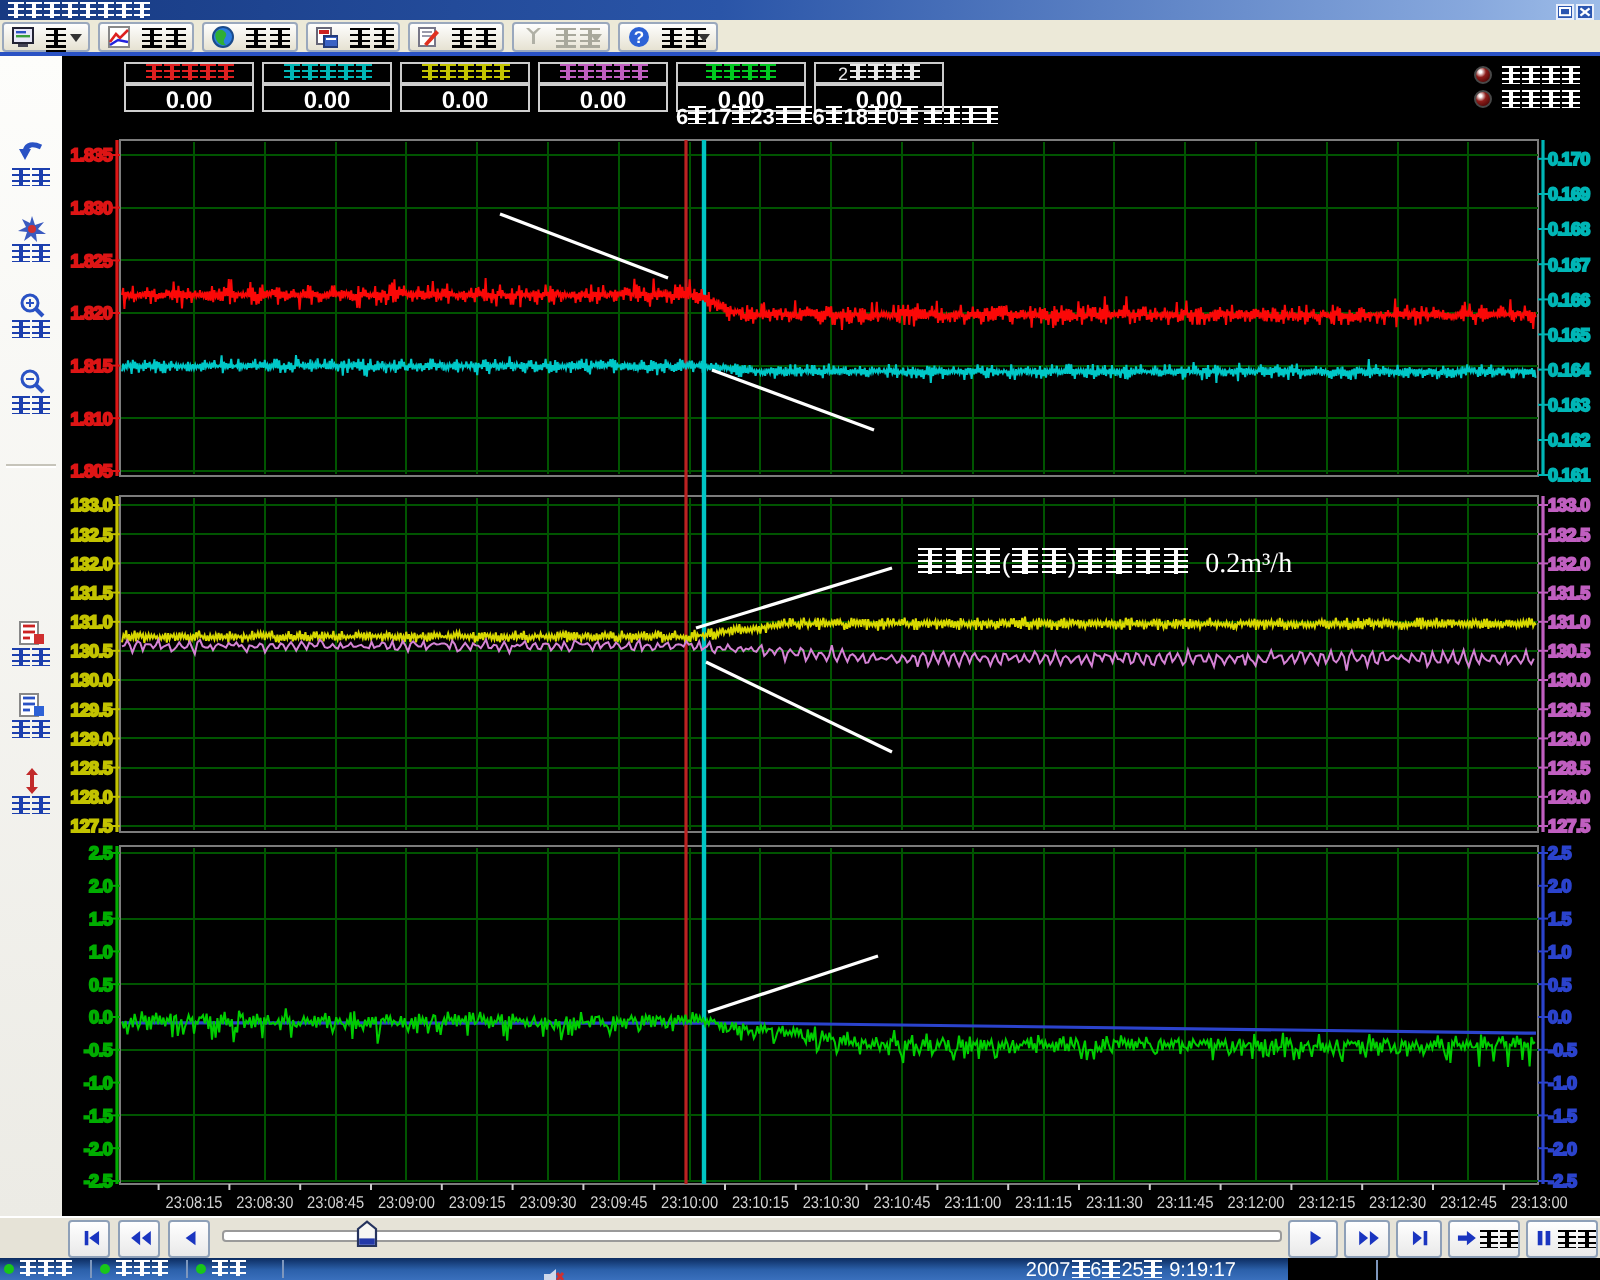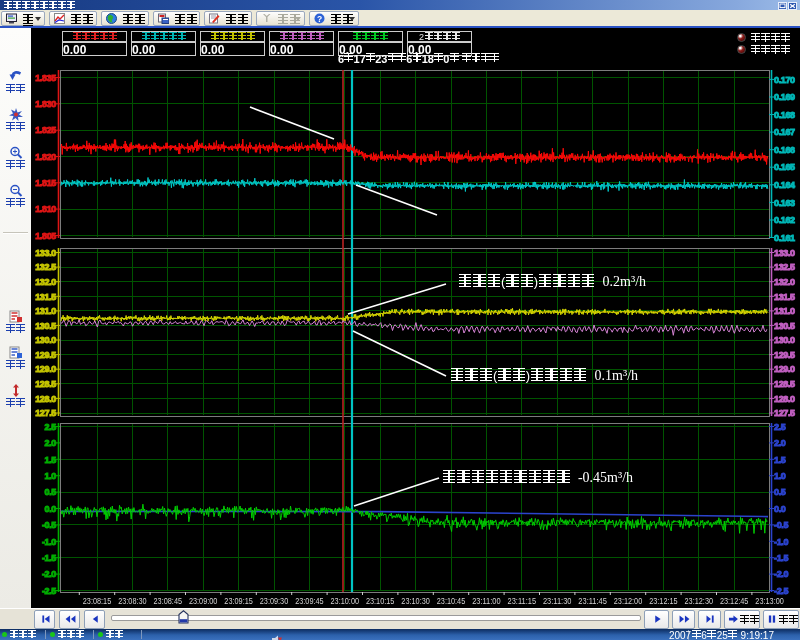--- a/index.html
+++ b/index.html
@@ -25,33 +25,33 @@
 .tbtn .lab{position:absolute;left:20px;top:2px}
 .tbtn .arr{position:absolute;right:3px;top:5px;width:0;height:0;border-left:3px solid transparent;border-right:3px solid transparent;border-top:4px solid #333}
 #blueline{left:0;top:26px;width:800px;height:2px;background:#2a52c4}
 
 #sidebar{left:0;top:28px;width:31px;height:580px;background:linear-gradient(to bottom,#fdfdfb,#ecebe5)}
 .side{position:absolute;left:0;width:31px;text-align:center;color:#1c3fae}
 .side .ic{display:block;margin:0 auto 1px auto;width:14px;height:13px}
 .sep{position:absolute;left:3px;width:25px;height:2px;border-top:1px solid #c6c4ba;border-bottom:1px solid #fff}
 
 .hbox{position:absolute;border:1px solid #cbcbcb;text-align:center;background:#000}
-.vbox{position:absolute;border:1px solid #cfcfcf;color:#fff;font-weight:bold;font-size:12px;background:#000}
+.vbox{position:absolute;border:1px solid #cfcfcf;text-align:center;color:#fff;font-weight:bold;font-size:12px;background:#000}
 
 .led{position:absolute;width:9px;height:9px;border-radius:50%;background:radial-gradient(circle at 32% 28%,#ffffff 0 9%,#8d1d1a 40%,#4a0505 85%);border:1px solid #484848}
 .ledlab{position:absolute;color:#fff}
 
 .ann{position:absolute;color:#fff;white-space:nowrap;font-size:13px}
 .ann .num{font-family:"Liberation Serif",serif;font-size:14px}
 
 #scroll{left:0;top:608px;width:800px;height:21px;background:#e6e3d7;border-top:1px solid #fff}
 .sbtn{position:absolute;top:1px;height:19px;background:linear-gradient(#ffffff,#e9e9e9);border:1px solid #8ea0b8;border-radius:2px}
 .track{position:absolute;left:111px;top:5.5px;width:530px;height:6px;background:#fff;border:1px solid #9a9a9a;border-radius:2px}
 
-#status{left:0;top:629px;width:800px;height:11px;background:linear-gradient(#0c2c60,#2c61ab 55%,#3a70bd)}
+#status{left:0;top:629px;width:644px;height:11px;background:linear-gradient(#0c2c60,#2c61ab 55%,#3a70bd)}
 .stab{position:absolute;top:1px;color:#fff}
 .dot{display:inline-block;width:5px;height:5px;border-radius:50%;background:#19c619;margin:1.5px 2px 0 0;vertical-align:top}
 .ssep{position:absolute;top:1px;width:1px;height:9px;background:#7e97bd}
 #sdate{position:absolute;right:26px;top:0.5px;color:#fff;font-size:10px}
 </style></head>
 <body>
 <div id="app">
 
 <div class="abs" style="left:0;top:0"><svg id="chartsvg" width="800" height="640">
         <style>
@@ -468,22 +468,20 @@
 <div class="vbox" style="left:407px;top:42px;width:65px;height:14px">0.00</div>
 
 <div class="led abs" style="left:737px;top:33px"></div>
 <div class="ledlab abs" style="left:750px;top:33px"><i class="h s9"></i><i class="h s9"></i><i class="h s9"></i><i class="h s9"></i></div>
 <div class="led abs" style="left:737px;top:45px"></div>
 <div class="ledlab abs" style="left:750px;top:45px"><i class="h s9"></i><i class="h s9"></i><i class="h s9"></i><i class="h s9"></i></div>
 
 <div class="abs" style="left:338px;top:53px;width:160px;color:#fff;font-size:11px;font-weight:bold;white-space:nowrap">6<i class="h s95"></i>17<i class="h s95"></i>23<i class="h s95"></i><i class="h s95"></i>6<i class="h s95"></i>18<i class="h s95"></i>0<i class="h s95"></i>&nbsp;<i class="h s95"></i><i class="h s95"></i><i class="h s95"></i><i class="h s95"></i></div>
 
 <div class="ann" style="left:458px;top:274px"><i class="h s12"></i><i class="h s12"></i><i class="h s12"></i>(<i class="h s12"></i><i class="h s12"></i>)<i class="h s12"></i><i class="h s12"></i><i class="h s12"></i><i class="h s12"></i>&nbsp;&nbsp;<span class="num">0.2m³/h</span></div>
-<div class="ann" style="left:450px;top:368px"><i class="h s12"></i><i class="h s12"></i><i class="h s12"></i>(<i class="h s12"></i><i class="h s12"></i>)<i class="h s12"></i><i class="h s12"></i><i class="h s12"></i><i class="h s12"></i>&nbsp;&nbsp;<span class="num">0.1m³/h</span></div>
-<div class="ann" style="left:442px;top:470px"><i class="h s12"></i><i class="h s12"></i><i class="h s12"></i><i class="h s12"></i><i class="h s12"></i><i class="h s12"></i><i class="h s12"></i><i class="h s12"></i><i class="h s12"></i>&nbsp;&nbsp;<span class="num">-0.45m³/h</span></div>
 
 <div class="abs" id="scroll">
   <span class="sbtn" style="left:34px;width:21px"><svg viewBox="0 0 21 19" width="21" height="17">
           <rect x="7" y="5" width="2" height="8" fill="#1a35c0"></rect>
           <path d="M15 5 L15 13 L9.5 9Z" fill="#1a35c0"></path>
         </svg></span>
   <span class="sbtn" style="left:59px;width:21px"><svg viewBox="0 0 21 19" width="21" height="17">
           <path d="M10 5 L10 13 L5 9Z" fill="#1a35c0"></path>
           <path d="M16 5 L16 13 L11 9Z" fill="#1a35c0"></path>
         </svg></span>

